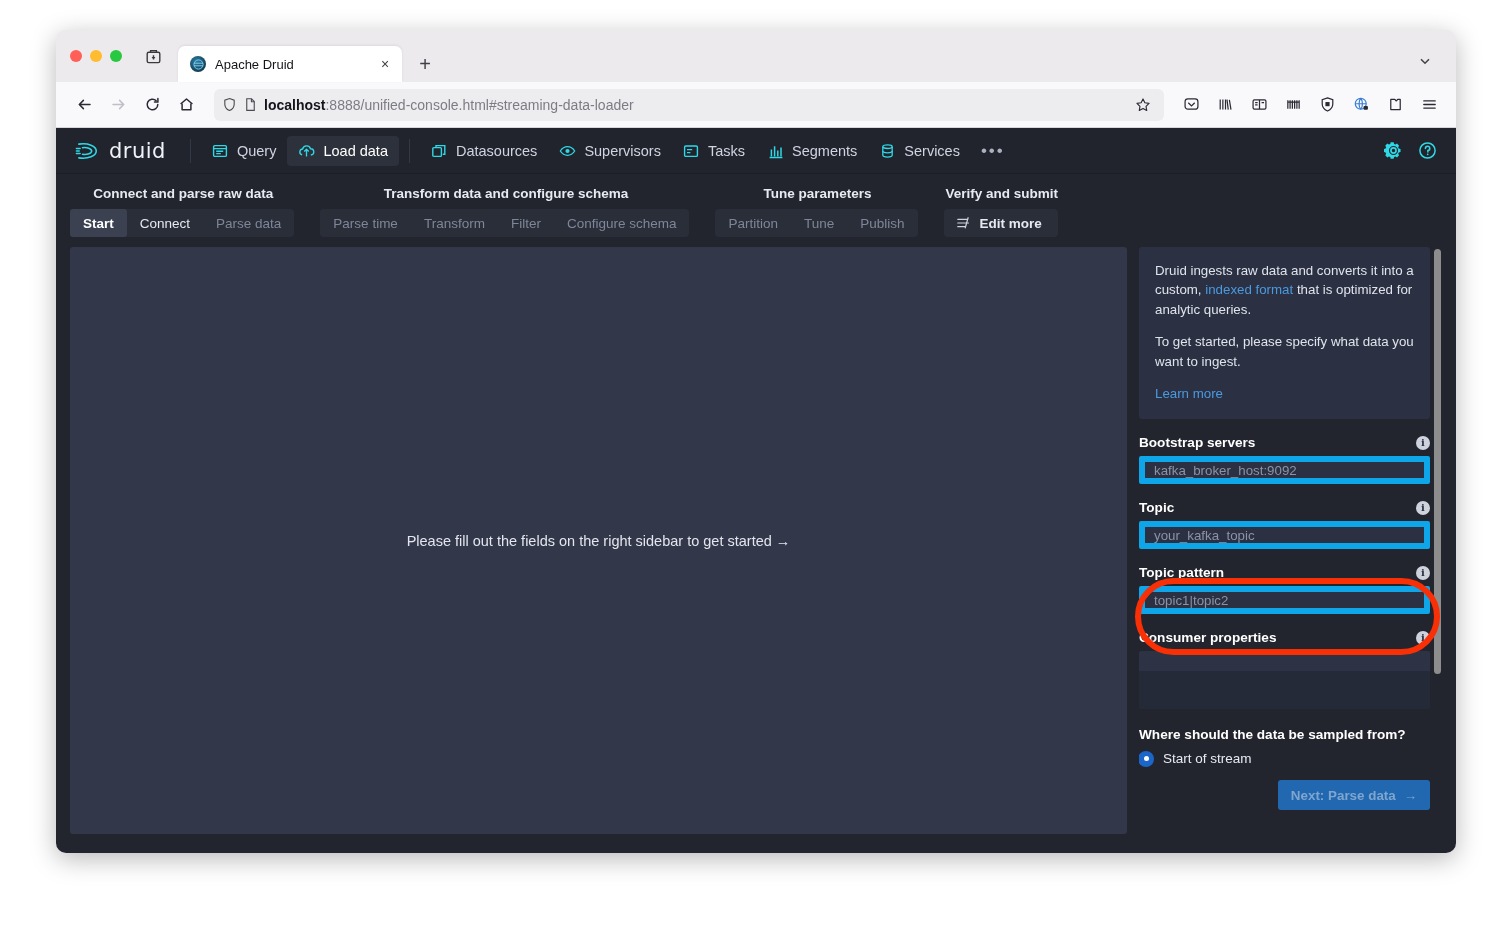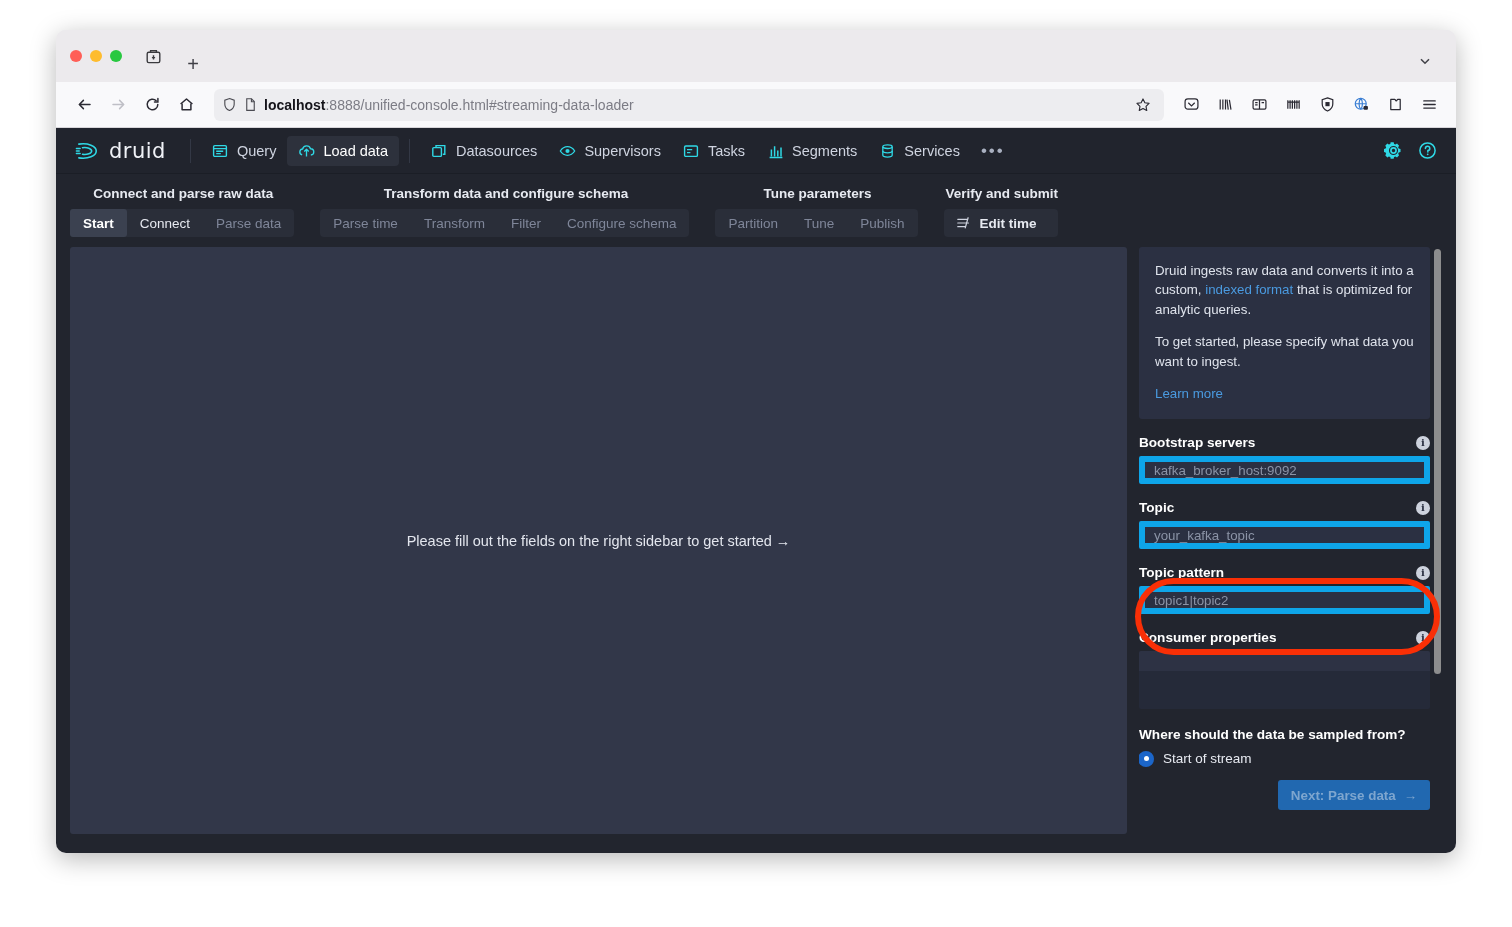--- a/index.html
+++ b/index.html
@@ -330,20 +330,30 @@
       <div class="dot green"></div>
     </div>
     <div class="sidebar-toggle">
       <svg width="17" height="17" viewBox="0 0 17 17" fill="none" stroke="currentColor" stroke-width="1.4">
         <rect x="2.2" y="4.2" width="12.6" height="10.4" rx="1.6"></rect>
         <path d="M5.6 4.2V2.6h5.8v1.6"></path>
         <path d="M8.5 7.2v4.2M6.9 9.6h3.2"></path>
       </svg>
     </div>
 
+    <div class="tab">
+      <div class="tab-favicon">
+        <svg width="11" height="11" viewBox="0 0 12 12" fill="none" stroke="#7fd4ef" stroke-width="1">
+          <circle cx="6" cy="6" r="5"></circle>
+            <path d="M1.2 4.6h9.6M1.2 7.4h9.6"></path>
+        </svg>
+      </div>
+      <span class="tab-title">Apache Druid</span>
+      <span class="tab-close">×</span>
+    </div>
 
     <div class="newtab">+</div>
 
     <div class="tabstrip-right">
       <div class="chev">
         <svg width="14" height="14" viewBox="0 0 14 14" fill="none" stroke="currentColor" stroke-width="1.6">
           <path d="M3 5.3 7 9.2l4-3.9"></path>
         </svg>
       </div>
     </div>
@@ -578,21 +588,21 @@
 
       <div class="step-group spacer-l">
         <div class="step-group-title">Verify and submit</div>
         <div class="edit-spec">
           <span style="display:flex">
             <svg width="16" height="14" viewBox="0 0 18 15" fill="none" stroke="#cfd4e0" stroke-width="1.4" stroke-linecap="round">
               <path d="M2 3.4h10M2 7.5h12M2 11.6h8"></path>
                 <path d="M13.6 1.6 10.4 13"></path>
             </svg>
           </span>
-          <span>Edit time</span>
+          <span>Edit more</span>
         </div>
       </div>
     </div>
 
     <div class="body-split">
       <div class="main-panel">
         <div class="main-msg">
           <span>Please fill out the fields on the right sidebar to get started</span>
           <span> →</span>
         </div>

